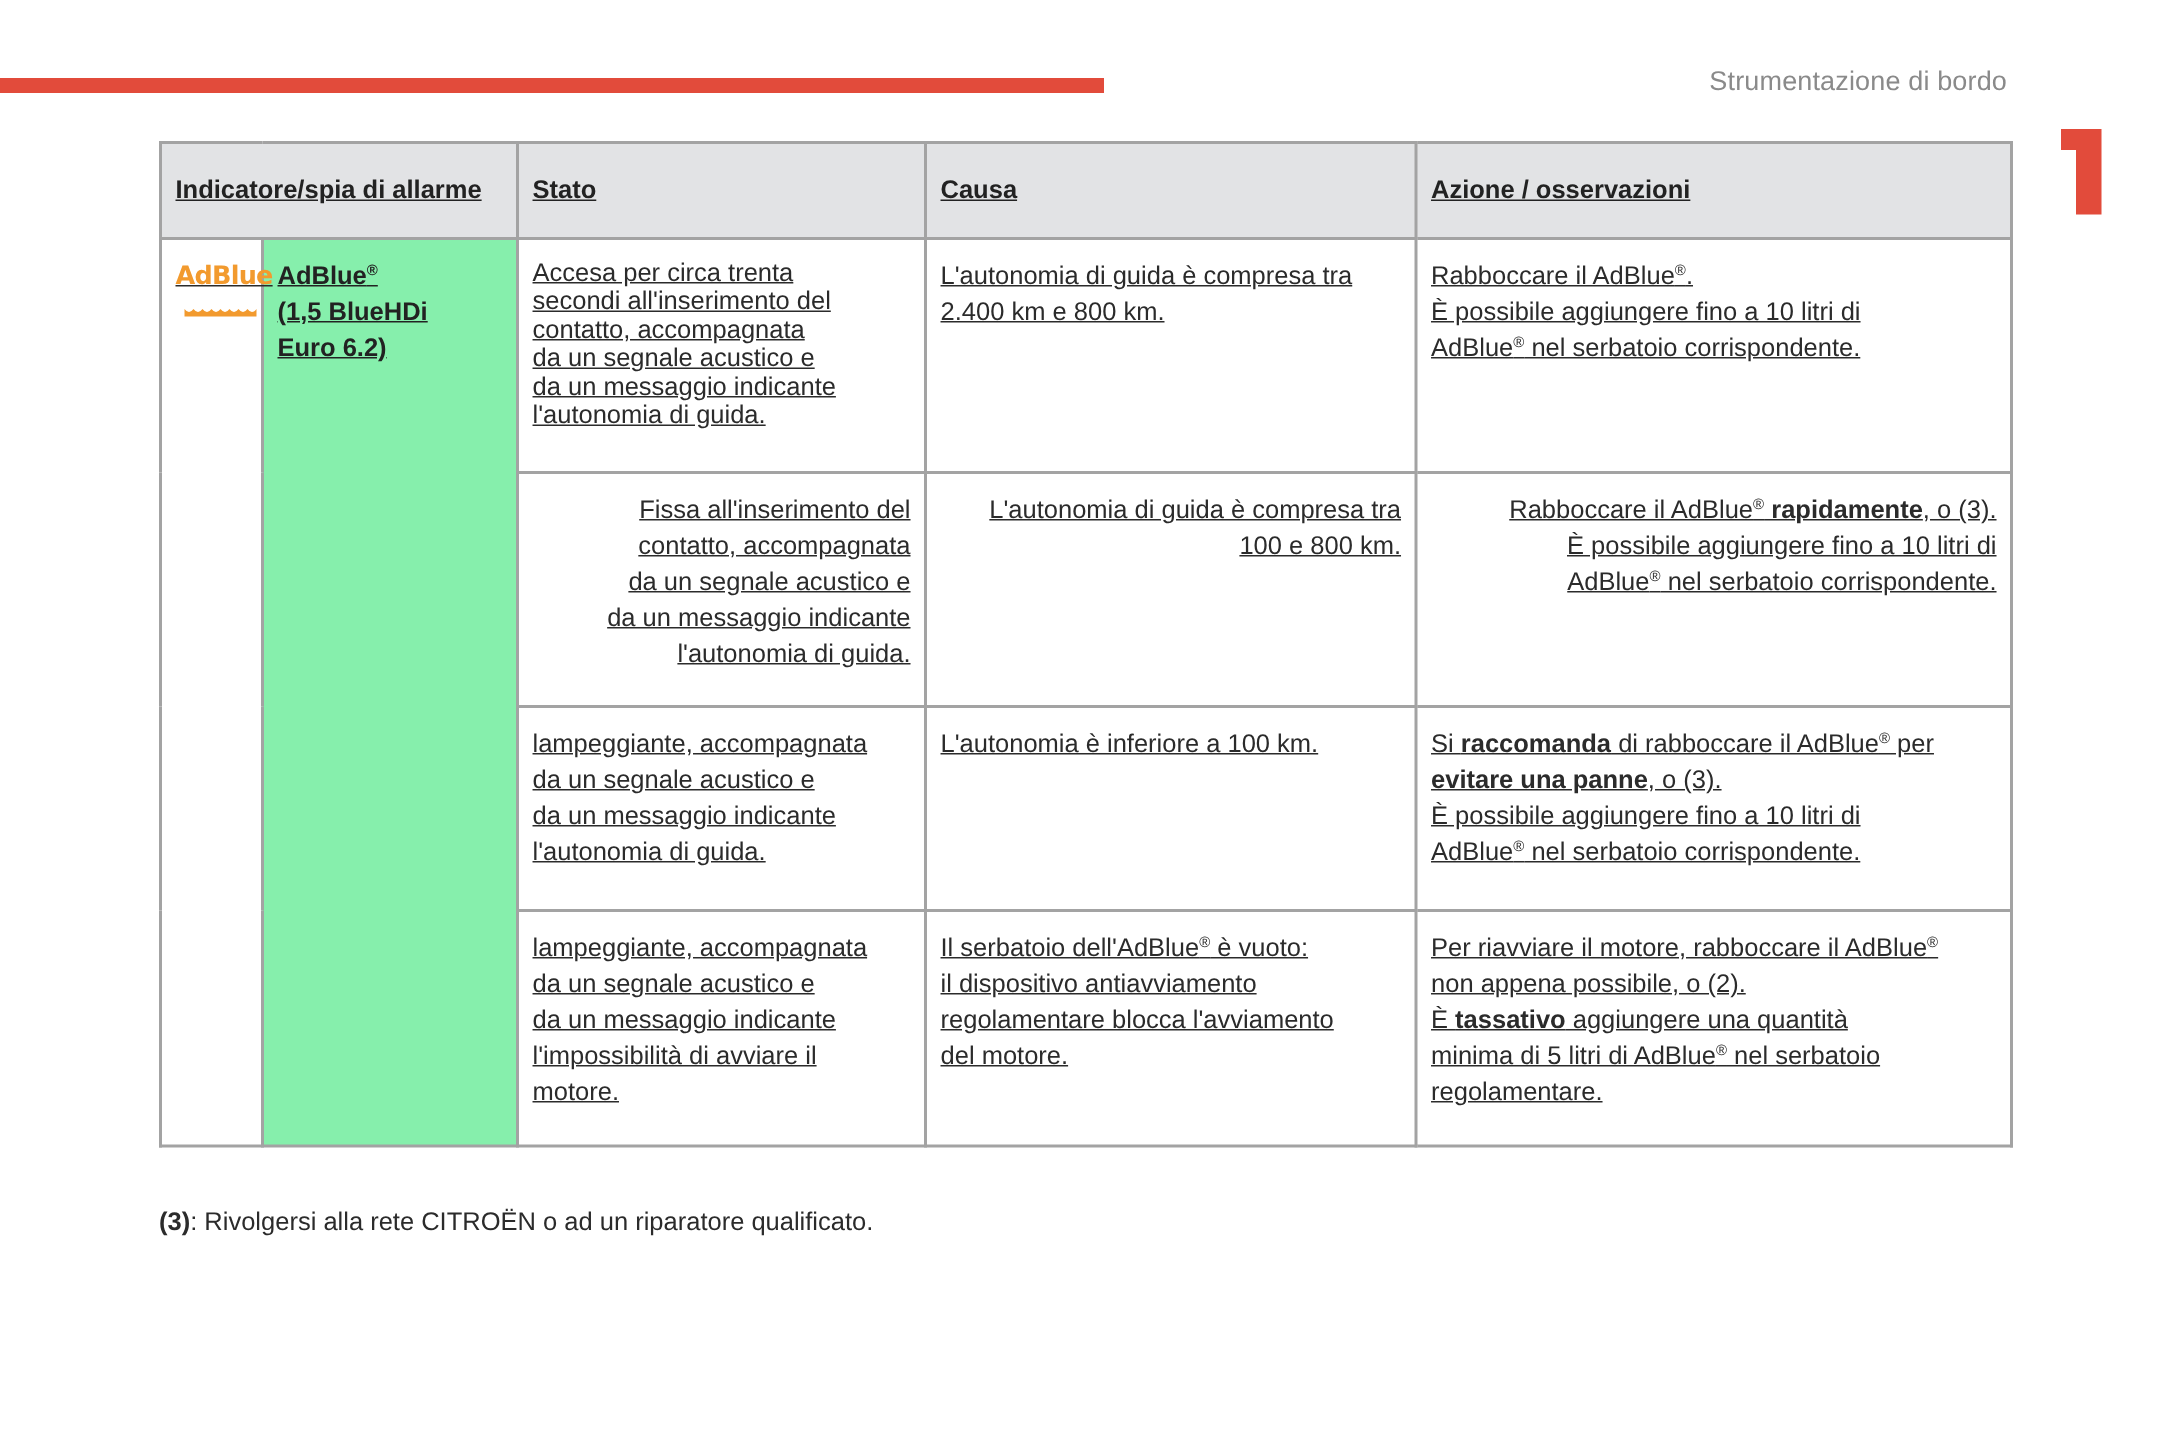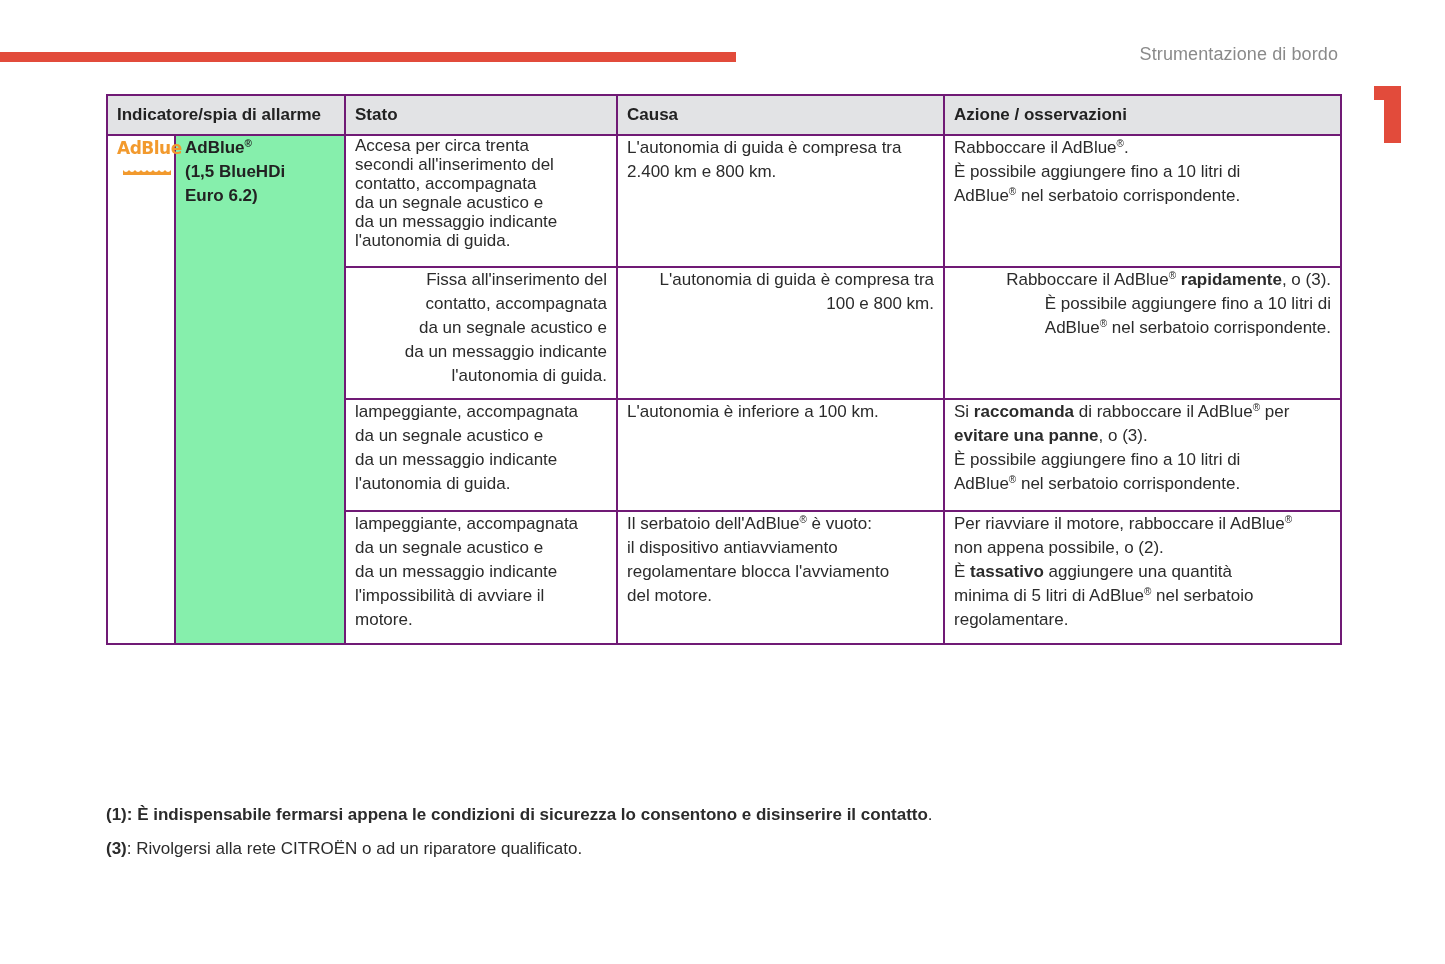--- a/index.html
+++ b/index.html
@@ -13,21 +13,21 @@
   .section-title { position: absolute; right: 107px; top: 44px; font-size: 18px; color: #8a8a8a; letter-spacing: 0.1px; }
   .chapter-num { position: absolute; left: 1372px; top: 86px; width: 30px; height: 58px; }
   .chapter-num .stem { position: absolute; left: 12px; top: 0; width: 17px; height: 57px; background: #e24b3b; }
   .chapter-num .flag { position: absolute; left: 2px; top: 0; width: 12px; height: 14px; background: #e24b3b; }
 
   table.alarm {
     position: absolute; left: 106px; top: 94px; width: 1234px;
     border-collapse: collapse; table-layout: fixed;
     font-size: 17px; line-height: 24px;
   }
-  table.alarm th, table.alarm td { border: 2px solid #701a75; vertical-align: top; padding: 0 9px; }
+  table.alarm th, table.alarm td { border: 2px solid #a3a3a3; vertical-align: top; padding: 12px 9px; text-decoration: underline; }
   table.alarm th {
     background: #e2e3e5; text-align: left; font-weight: bold; height: 38px;
     vertical-align: middle; font-size: 17px; color: #222;
   }
   td.icon-cell { background: #ffffff; padding: 14px 2px 0 4px; }
   td.name-cell { background: #86efac; font-weight: bold; padding-top: 5px; color: #222; }
   td.body { padding-top: 5px; }
   .tight { line-height: 19px; }
   .adblue-icon { display: block; width: 60px; }
   .adblue-text { color: #f29a2e; font-size: 17px; font-weight: bold; letter-spacing: -0.5px; display: block; text-align: center; font-family: "DejaVu Sans", sans-serif; }
@@ -154,17 +154,16 @@
         <div>non appena possibile, o (2).</div>
         <div><span>È </span><b>tassativo</b><span> aggiungere una quantità</span></div>
         <div><span>minima di 5 litri di AdBlue</span><sup>®</sup><span> nel serbatoio</span></div>
         <div>regolamentare.</div>
       </td>
     </tr>
   </tbody>
 </table>
 
 <div class="footnotes">
-  <p><b><span>(1)</span><span>: </span><span>È indispensabile fermarsi appena le condizioni di sicurezza lo consentono e disinserire il contatto</span></b><span>.</span></p>
   <p><b>(3)</b><span>: </span><span>Rivolgersi alla rete CITROËN o ad un riparatore qualificato.</span></p>
 </div>
 
 <div class="page-num">13</div>
 
 </body></html>

